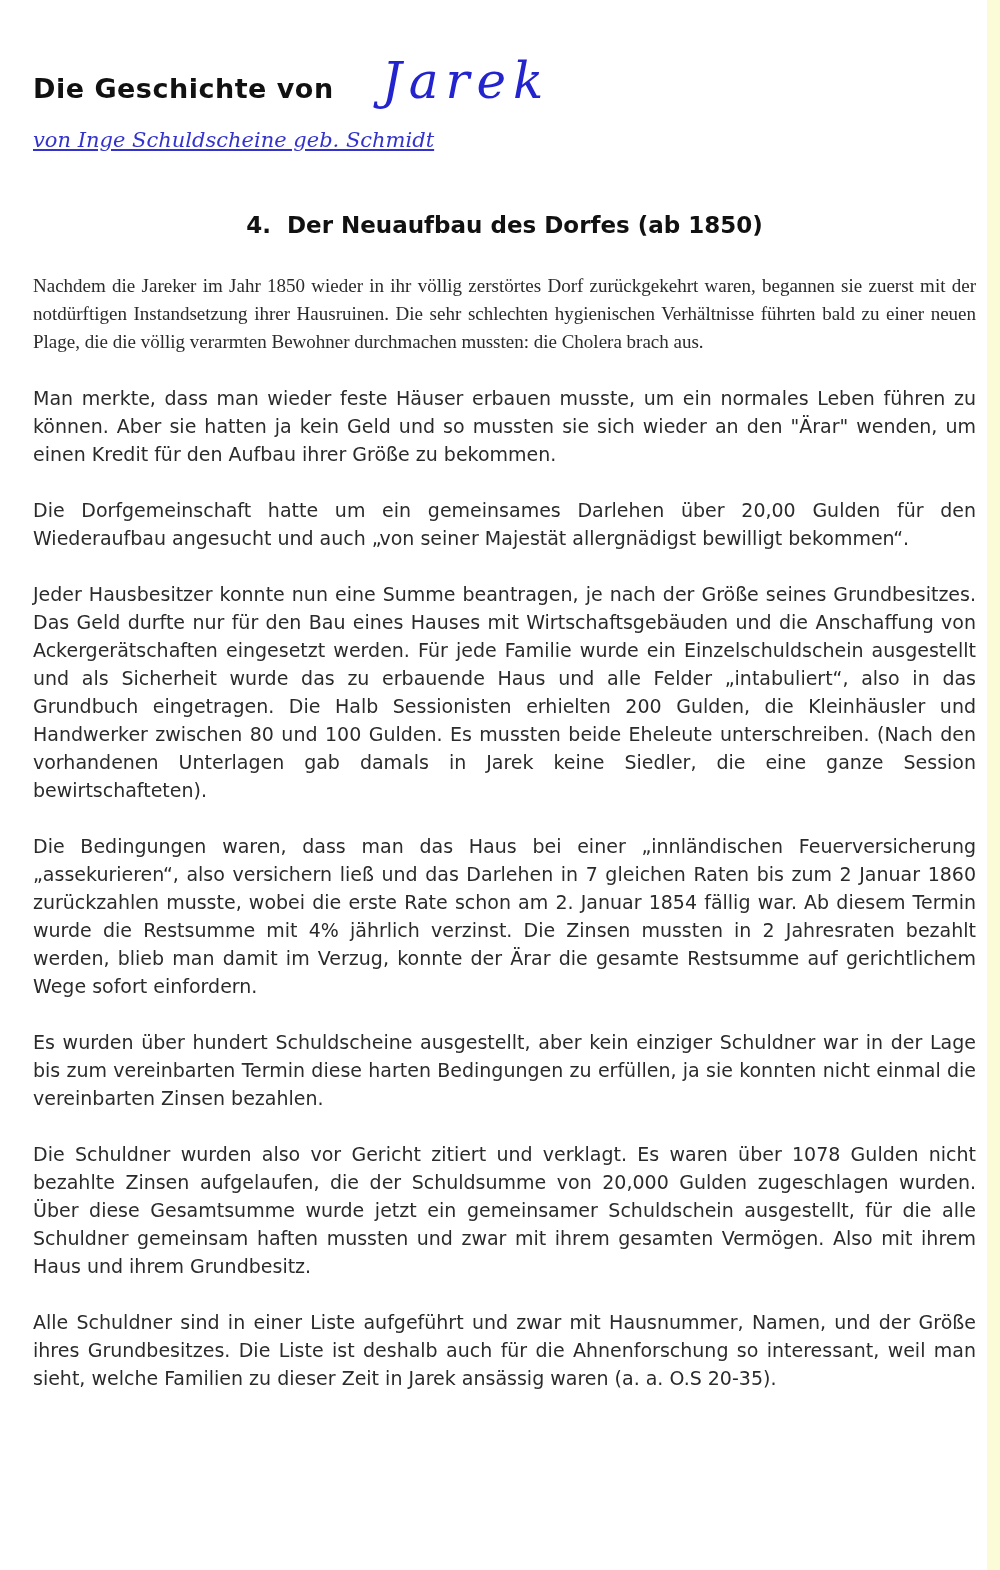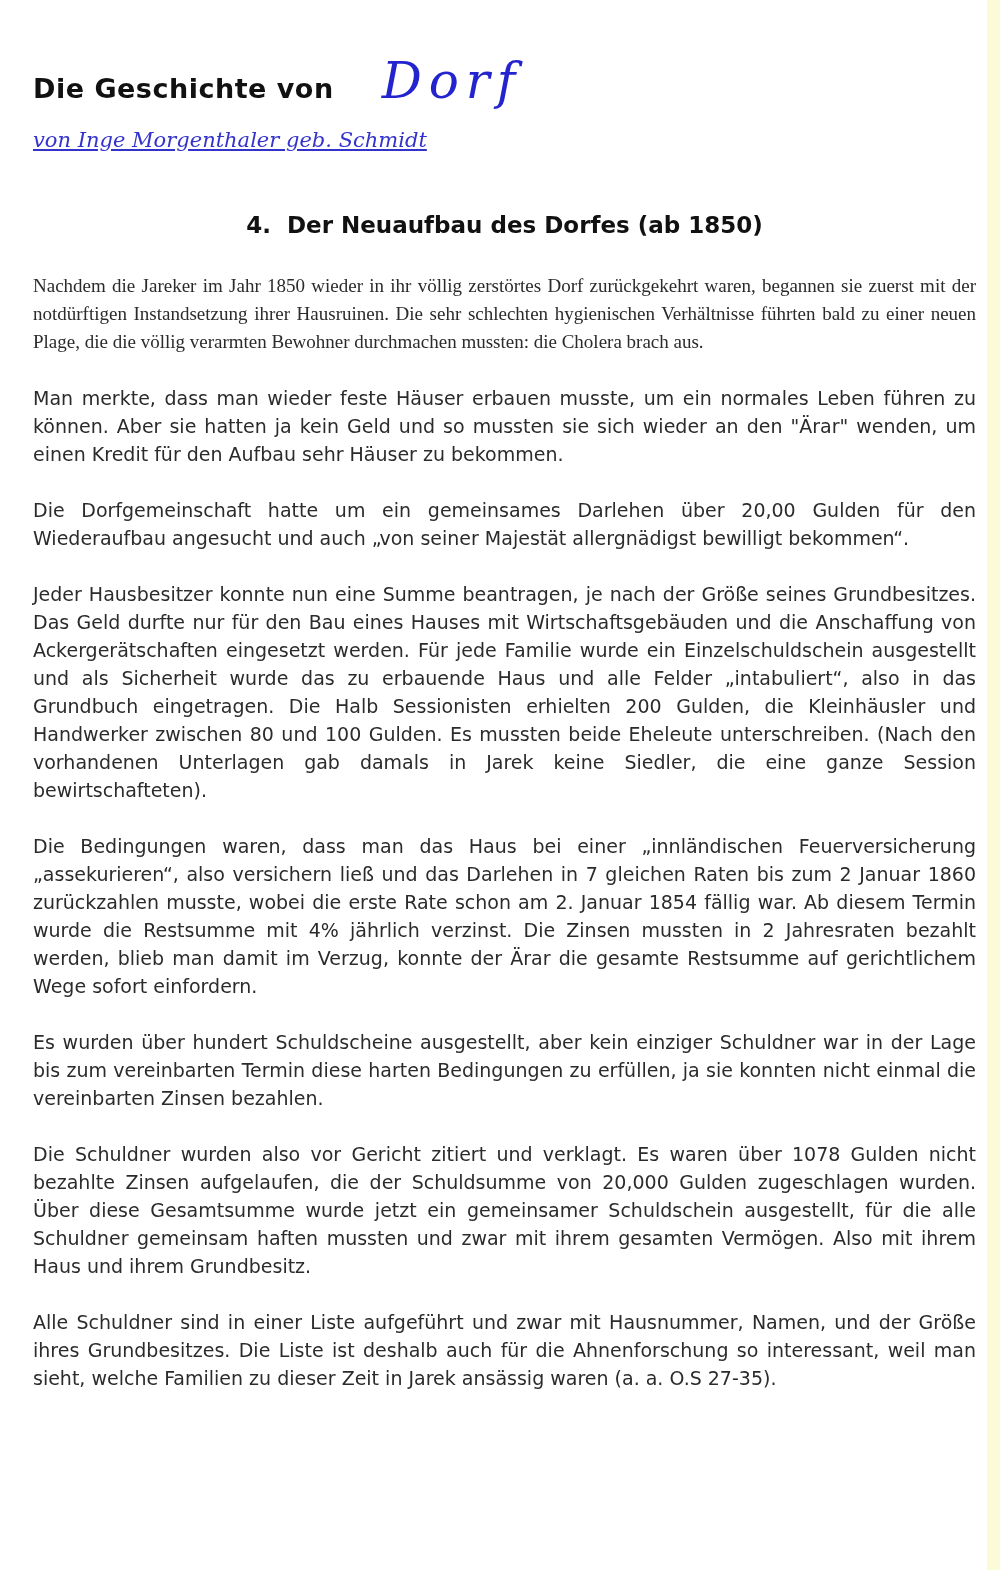--- a/index.html
+++ b/index.html
@@ -69,31 +69,31 @@
 </style>
 </head>
 <body>
 
 <div class="yellow-strip" style="background: rgb(251, 251, 216);"></div>
 
 <div class="content">
 
   <div class="title-row">
     <span class="title-prefix">Die Geschichte von</span>
-    <span class="title-name" style="color: rgb(36, 36, 207);">Dorf</span>
+    <span class="title-name" style="color: rgb(36, 36, 207);">Jarek</span>
   </div>
 
-  <a class="byline" style="color: rgb(51, 51, 204);">von Inge Morgenthaler geb. Schmidt</a>
+  <a class="byline" style="color: rgb(51, 51, 204);">von Inge Schuldscheine geb. Schmidt</a>
 
   <h2 class="section-heading">4.&nbsp; Der Neuaufbau des Dorfes (ab 1850)</h2>
 
   <div class="body-text">
     <p>Nachdem die Jareker im Jahr 1850 wieder in ihr völlig zerstörtes Dorf zurückgekehrt waren, begannen sie zuerst mit der notdürftigen Instandsetzung ihrer Hausruinen. Die sehr schlechten hygienischen Verhältnisse führten bald zu einer neuen Plage, die die völlig verarmten Bewohner durchmachen mussten: die Cholera brach aus.</p>
-    <p>Man merkte, dass man wieder feste Häuser erbauen musste, um ein normales Leben führen zu können. Aber sie hatten ja kein Geld und so mussten sie sich wieder an den "Ärar" wenden, um einen Kredit für den Aufbau sehr Häuser zu bekommen.</p>
+    <p>Man merkte, dass man wieder feste Häuser erbauen musste, um ein normales Leben führen zu können. Aber sie hatten ja kein Geld und so mussten sie sich wieder an den "Ärar" wenden, um einen Kredit für den Aufbau ihrer Größe zu bekommen.</p>
     <p>Die Dorfgemeinschaft hatte um ein gemeinsames Darlehen über 20,00 Gulden für den Wiederaufbau angesucht und auch „von seiner Majestät allergnädigst bewilligt bekommen“.</p>
     <p>Jeder Hausbesitzer konnte nun eine Summe beantragen, je nach der Größe seines Grundbesitzes. Das Geld durfte nur für den Bau eines Hauses mit Wirtschaftsgebäuden und die Anschaffung von Ackergerätschaften eingesetzt werden. Für jede Familie wurde ein Einzelschuldschein ausgestellt und als Sicherheit wurde das zu erbauende Haus und alle Felder „intabuliert“, also in das Grundbuch eingetragen. Die Halb Sessionisten erhielten 200 Gulden, die Kleinhäusler und Handwerker zwischen 80 und 100 Gulden. Es mussten beide Eheleute unterschreiben. (Nach den vorhandenen Unterlagen gab damals in Jarek keine Siedler, die eine ganze Session bewirtschafteten).</p>
     <p>Die Bedingungen waren, dass man das Haus bei einer „innländischen Feuerversicherung „assekurieren“, also versichern ließ und das Darlehen in 7 gleichen Raten bis zum 2 Januar 1860 zurückzahlen musste, wobei die erste Rate schon am 2. Januar 1854 fällig war. Ab diesem Termin wurde die Restsumme mit 4% jährlich verzinst. Die Zinsen mussten in 2 Jahresraten bezahlt werden, blieb man damit im Verzug, konnte der Ärar die gesamte Restsumme auf gerichtlichem Wege sofort einfordern.</p>
     <p>Es wurden über hundert Schuldscheine ausgestellt, aber kein einziger Schuldner war in der Lage bis zum vereinbarten Termin diese harten Bedingungen zu erfüllen, ja sie konnten nicht einmal die vereinbarten Zinsen bezahlen.</p>
     <p>Die Schuldner wurden also vor Gericht zitiert und verklagt. Es waren über 1078 Gulden nicht bezahlte Zinsen aufgelaufen, die der Schuldsumme von 20,000 Gulden zugeschlagen wurden. Über diese Gesamtsumme wurde jetzt ein gemeinsamer Schuldschein ausgestellt, für die alle Schuldner gemeinsam haften mussten und zwar mit ihrem gesamten Vermögen. Also mit ihrem Haus und ihrem Grundbesitz.</p>
-    <p>Alle Schuldner sind in einer Liste aufgeführt und zwar mit Hausnummer, Namen, und der Größe ihres Grundbesitzes. Die Liste ist deshalb auch für die Ahnenforschung so interessant, weil man sieht, welche Familien zu dieser Zeit in Jarek ansässig waren (a. a. O.S 27-35).</p>
+    <p>Alle Schuldner sind in einer Liste aufgeführt und zwar mit Hausnummer, Namen, und der Größe ihres Grundbesitzes. Die Liste ist deshalb auch für die Ahnenforschung so interessant, weil man sieht, welche Familien zu dieser Zeit in Jarek ansässig waren (a. a. O.S 20-35).</p>
   </div>
 
 </div>
 
 </body></html>

